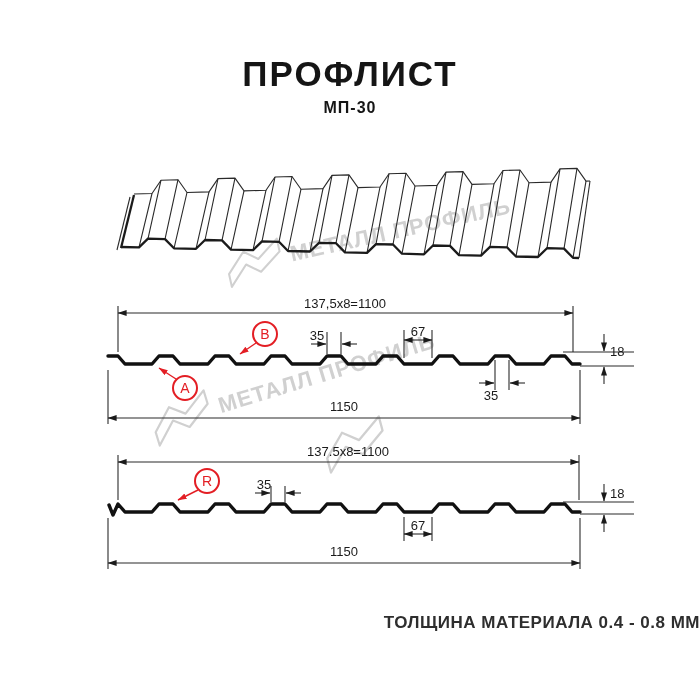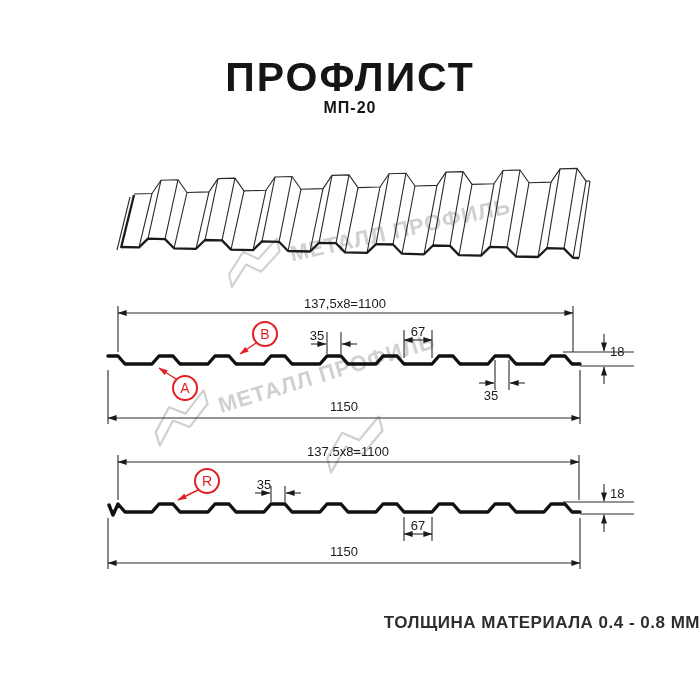--- a/index.html
+++ b/index.html
@@ -1,19 +1,19 @@
 <!DOCTYPE html>
 <html><head>
 <meta charset="utf-8">
 <style>
   html,body{margin:0;padding:0;background:#ffffff;}
   body{width:700px;height:700px;position:relative;overflow:hidden;
        font-family:"Liberation Sans",sans-serif;}
   .title{position:absolute;left:0;top:54px;width:700px;text-align:center;
-         font-size:41px;font-weight:800;letter-spacing:2px;color:#151515;}
+         font-size:35px;font-weight:800;letter-spacing:2px;color:#151515;}
   .subtitle{position:absolute;left:0;top:99px;width:700px;text-align:center;
          font-size:16px;font-weight:700;letter-spacing:1px;color:#151515;}
   .footer{position:absolute;left:0;top:613px;width:700px;text-align:right;
          font-size:17px;font-weight:600;letter-spacing:0.5px;color:#2e2e2e;}
   .wm{position:absolute;color:#c8c8c8;opacity:0.85;white-space:nowrap;
       display:flex;align-items:center;gap:8px;transform-origin:left center;}
   .wm-text{font-size:22px;font-weight:700;letter-spacing:1px;}
   .wm-logo{flex:0 0 auto;}
   #wm1{left:226px;top:248px;transform:rotate(-12.5deg);}
   #wm2{left:152px;top:405px;transform:rotate(-17deg);}
@@ -44,21 +44,21 @@
   </svg>
   <span class="wm-text">МЕТАЛЛ ПРОФИЛЬ</span>
 </div>
 <div class="wm" id="wm3">
   <svg class="wm-logo" width="66" height="46" viewBox="0 0 62 44">
     <path d="M2,28 L22,8 L36,19 L60,2 L60,16 L36,33 L22,22 L2,42 Z" fill="none" stroke="#c8c8c8" stroke-width="2.2" stroke-linejoin="round"></path>
   </svg>
 </div>
 
 <div class="title">ПРОФЛИСТ</div>
-<div class="subtitle">МП-20</div>
+<div class="subtitle">МП-30</div>
 <div class="footer">ТОЛЩИНА МАТЕРИАЛА 0.4 - 0.8 ММ</div>
 
 <svg id="drawing" width="700" height="700" viewBox="0 0 700 700">
   <defs>
     <marker id="mA" orient="auto" markerUnits="userSpaceOnUse" markerWidth="10" markerHeight="7" refX="8.6" refY="3">
       <path d="M0,0 L9,3 L0,6 Z" fill="#1b1b1b"></path>
     </marker>
     <marker id="mAs" orient="auto-start-reverse" markerUnits="userSpaceOnUse" markerWidth="10" markerHeight="7" refX="8.6" refY="3">
       <path d="M0,0 L9,3 L0,6 Z" fill="#1b1b1b"></path>
     </marker>

